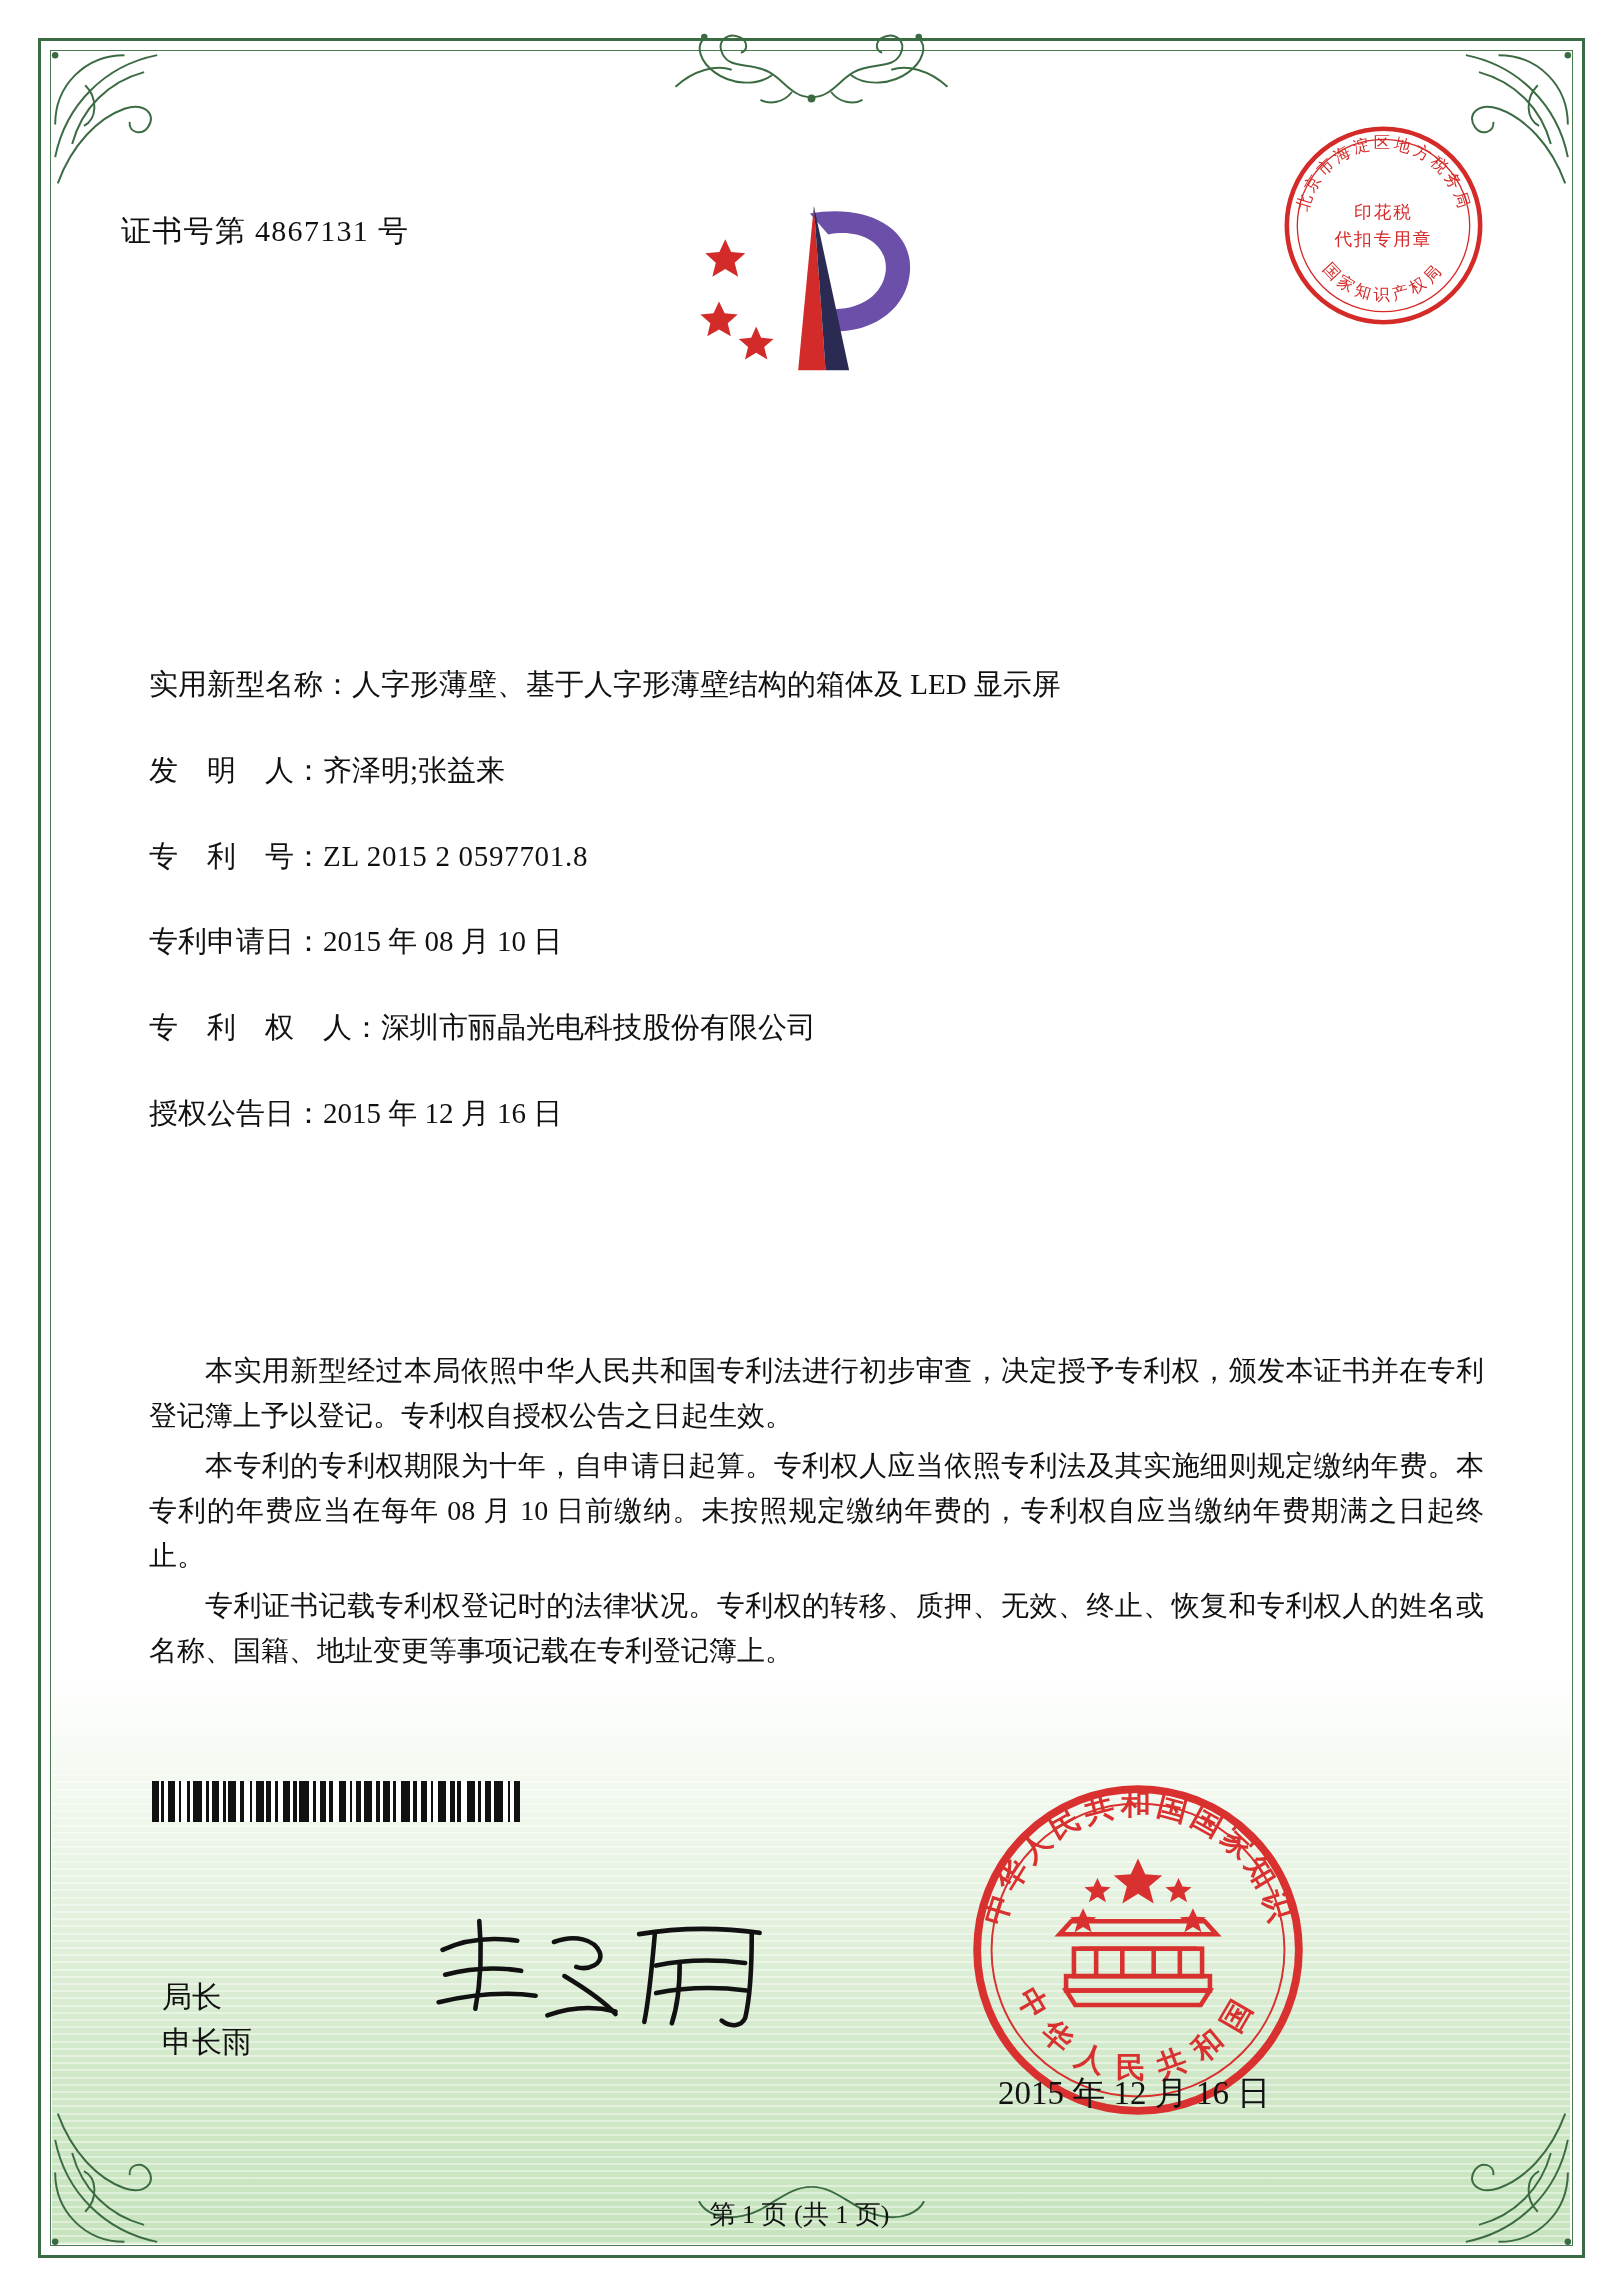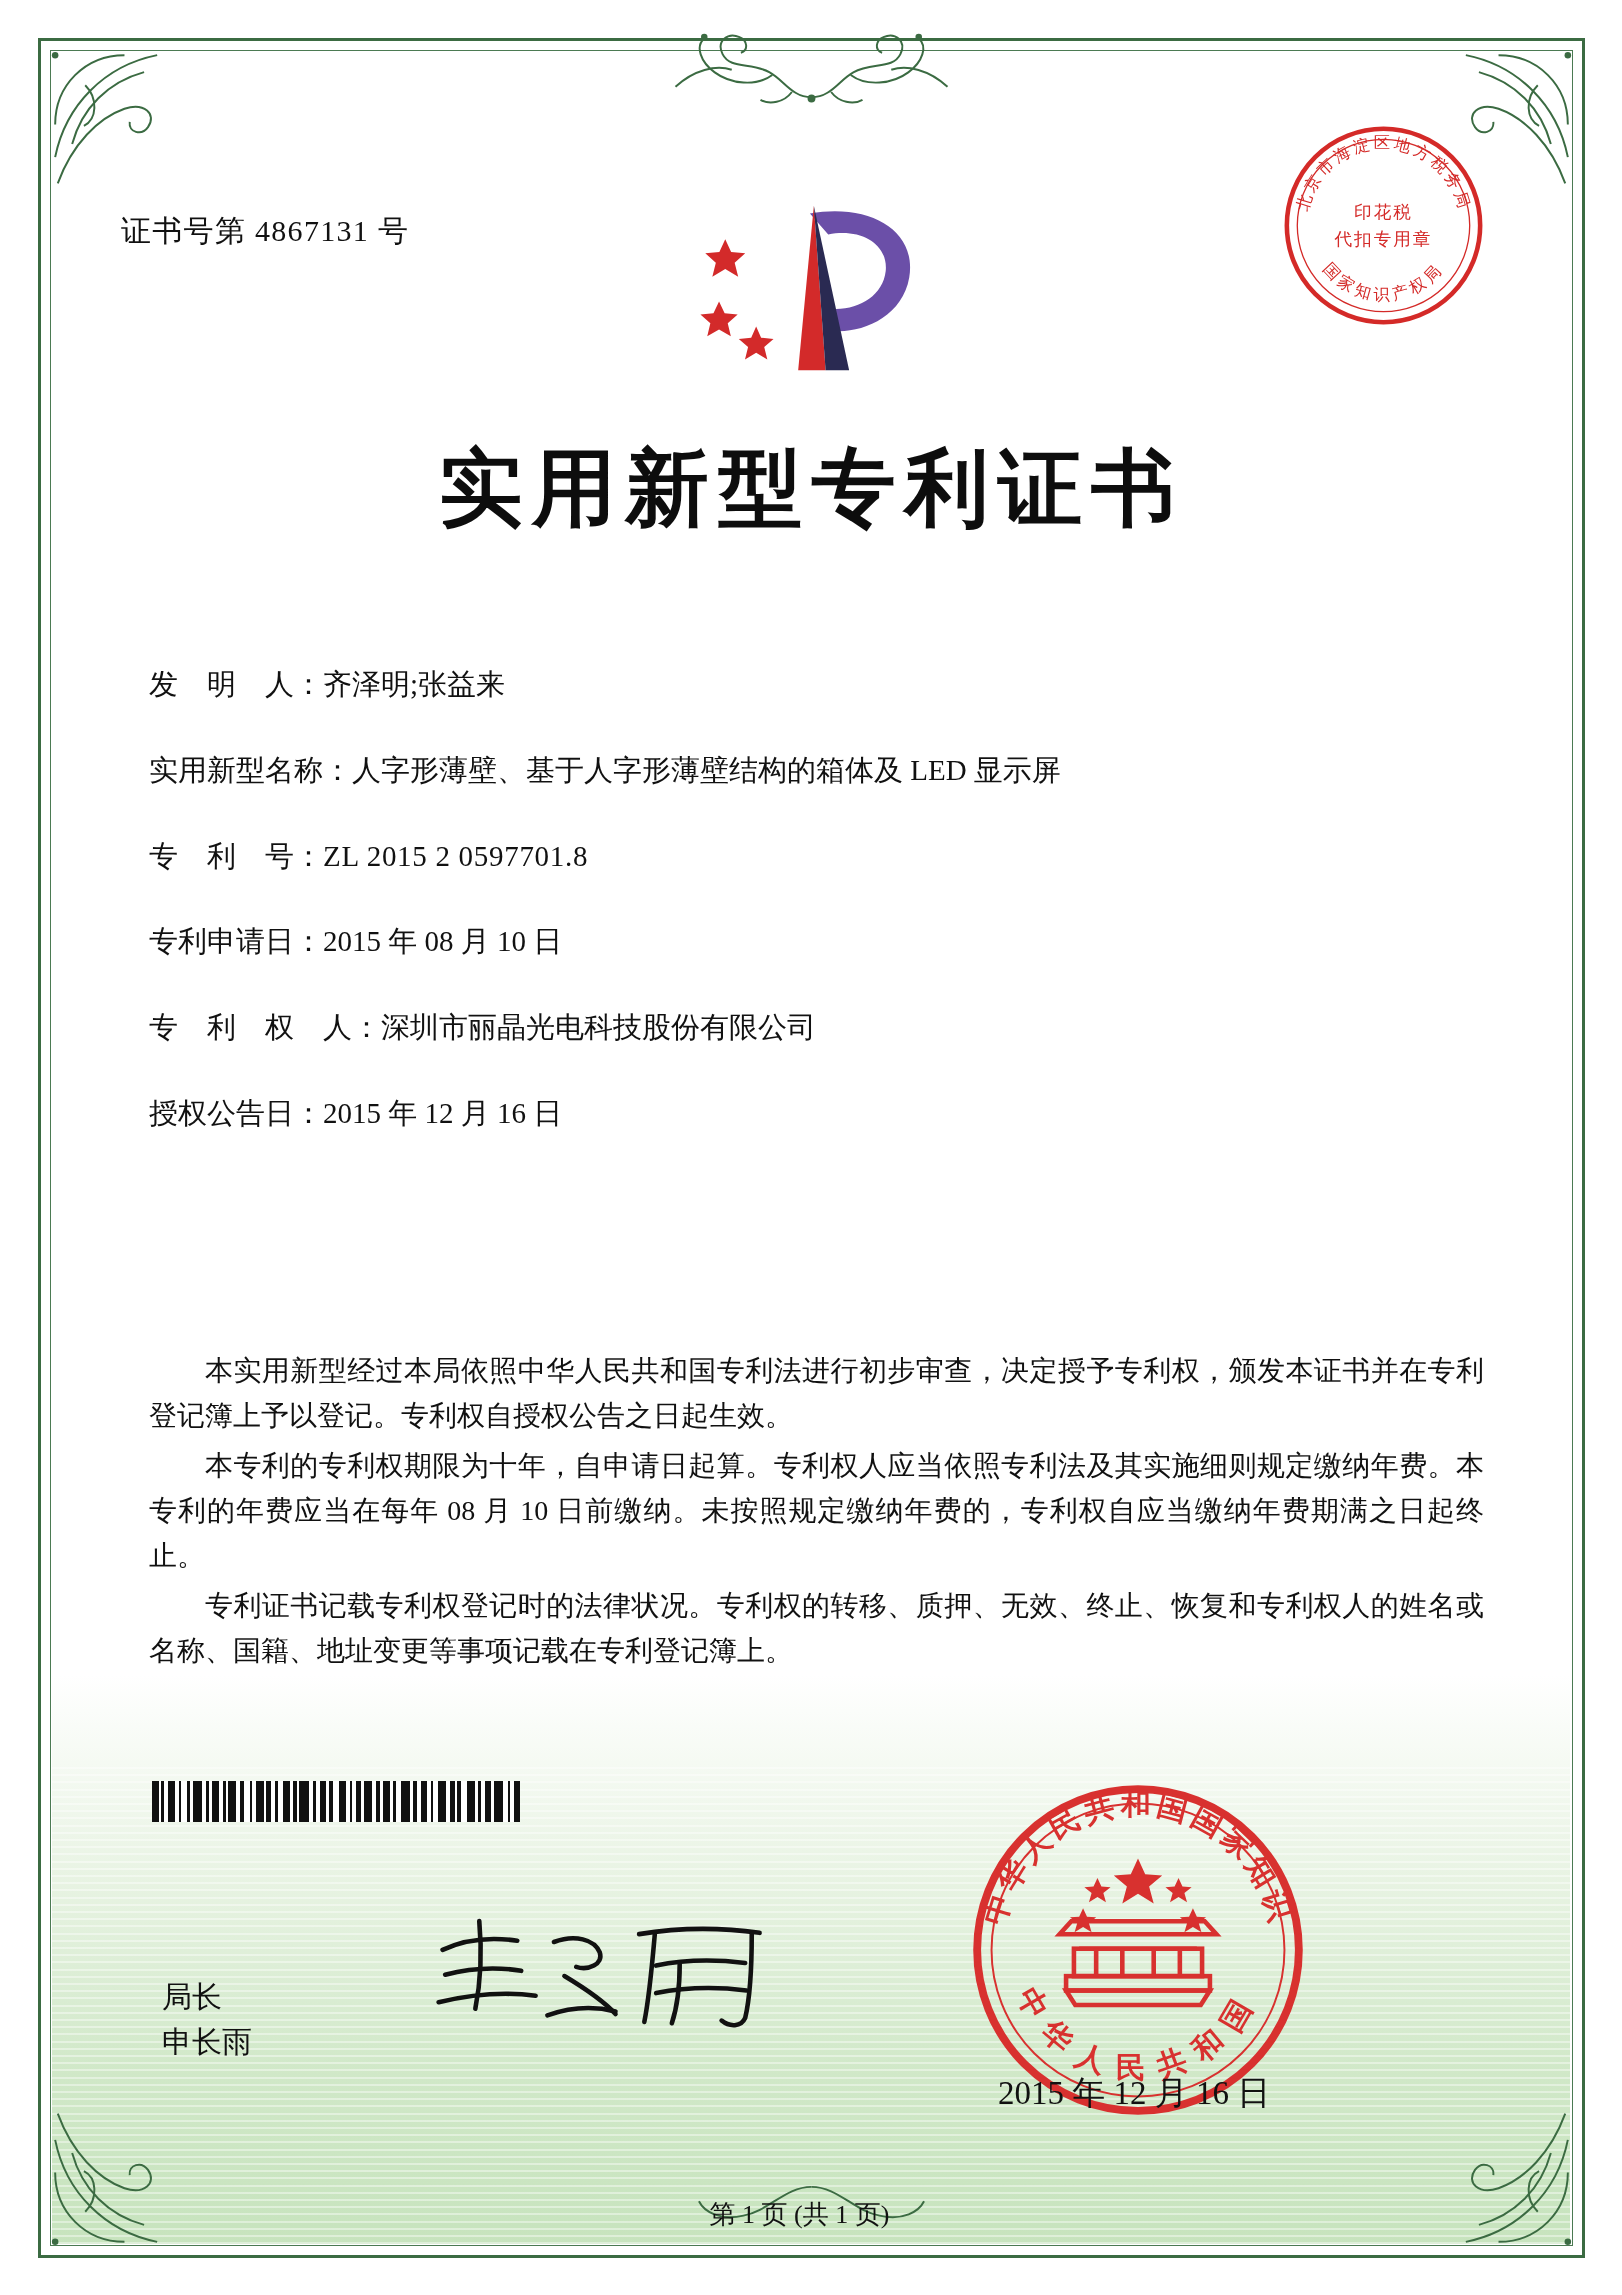--- a/index.html
+++ b/index.html
@@ -329,28 +329,27 @@
         <textPath href="#taxArcTop" startOffset="50%" text-anchor="middle">北京市海淀区地方税务局</textPath>
       </text>
       <text font-family="'DejaVu Serif','Liberation Serif',serif" font-size="25" fill="#d42a28" letter-spacing="6">
         <textPath href="#taxArcBot" startOffset="50%" text-anchor="middle">国家知识产权局</textPath>
       </text>
       <text x="160" y="148" text-anchor="middle" font-family="'DejaVu Serif','Liberation Serif',serif" font-size="27" fill="#d42a28" letter-spacing="3">印花税</text>
       <text x="160" y="190" text-anchor="middle" font-family="'DejaVu Serif','Liberation Serif',serif" font-size="27" fill="#d42a28" letter-spacing="3">代扣专用章</text>
     </svg>
   </div>
 
-  <div class="title">实用新型专利证书</div>
 
   <div class="fields">
     <div class="field-row">
+      <span class="field-label">实用新型名称：</span><span class="field-value">人字形薄壁、基于人字形薄壁结构的箱体及 LED 显示屏</span>
+    </div>
+    <div class="field-row">
       <span class="field-label">发　明　人：</span><span class="field-value">齐泽明;张益来</span>
-    </div>
-    <div class="field-row">
-      <span class="field-label">实用新型名称：</span><span class="field-value">人字形薄壁、基于人字形薄壁结构的箱体及 LED 显示屏</span>
     </div>
     <div class="field-row">
       <span class="field-label">专　利　号：</span><span class="field-value mono-val">ZL 2015 2 0597701.8</span>
     </div>
     <div class="field-row">
       <span class="field-label">专利申请日：</span><span class="field-value">2015 年 08 月 10 日</span>
     </div>
     <div class="field-row">
       <span class="field-label">专　利　权　人：</span><span class="field-value">深圳市丽晶光电科技股份有限公司</span>
     </div>

